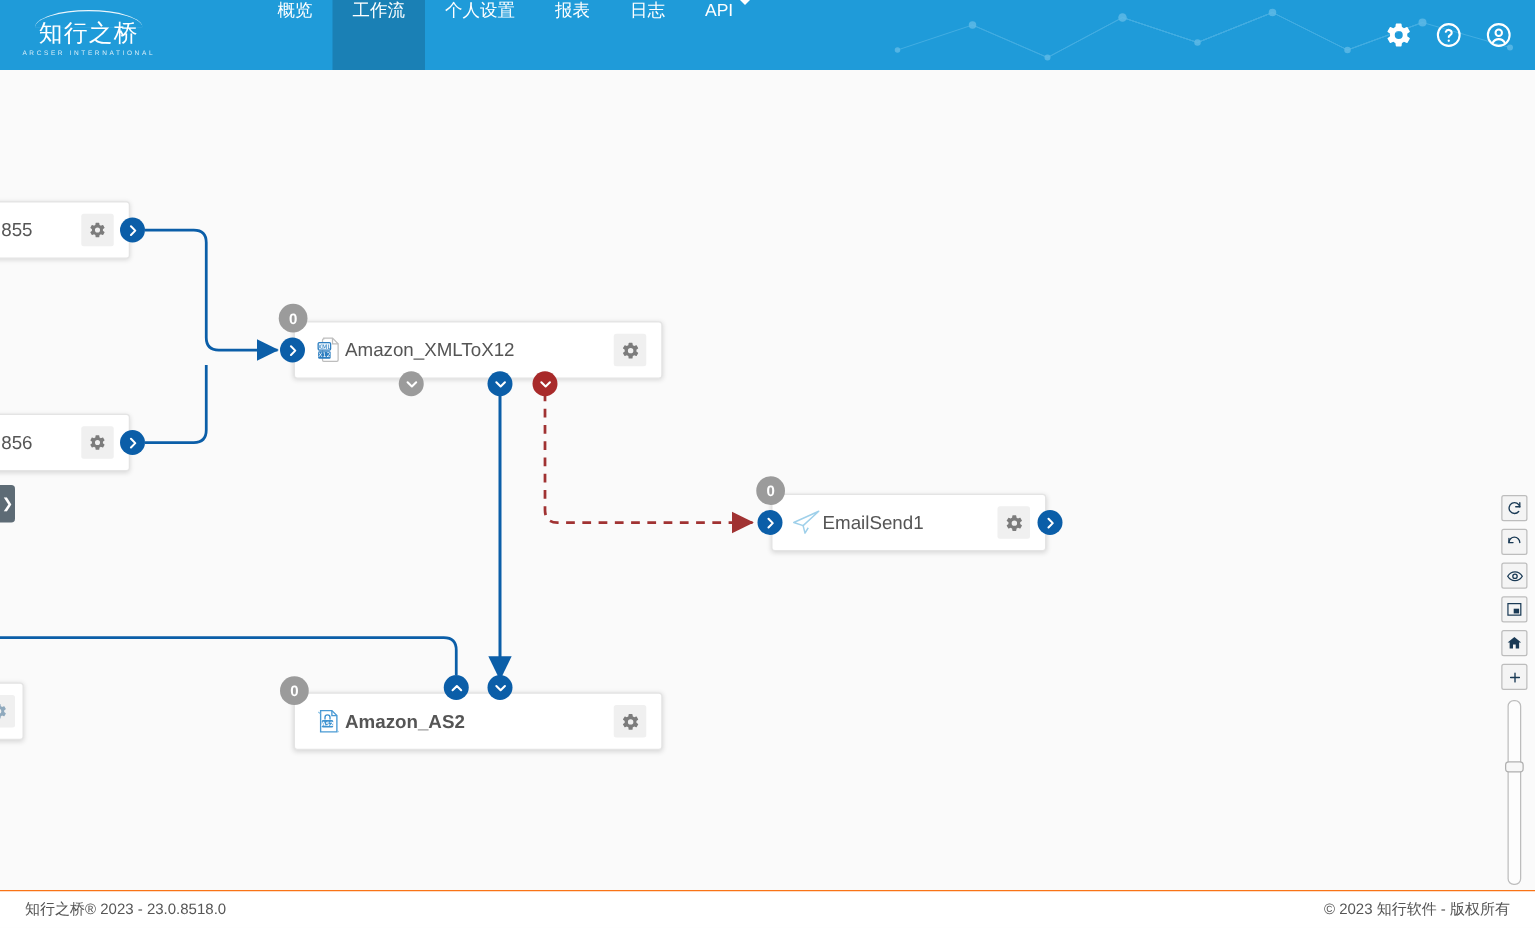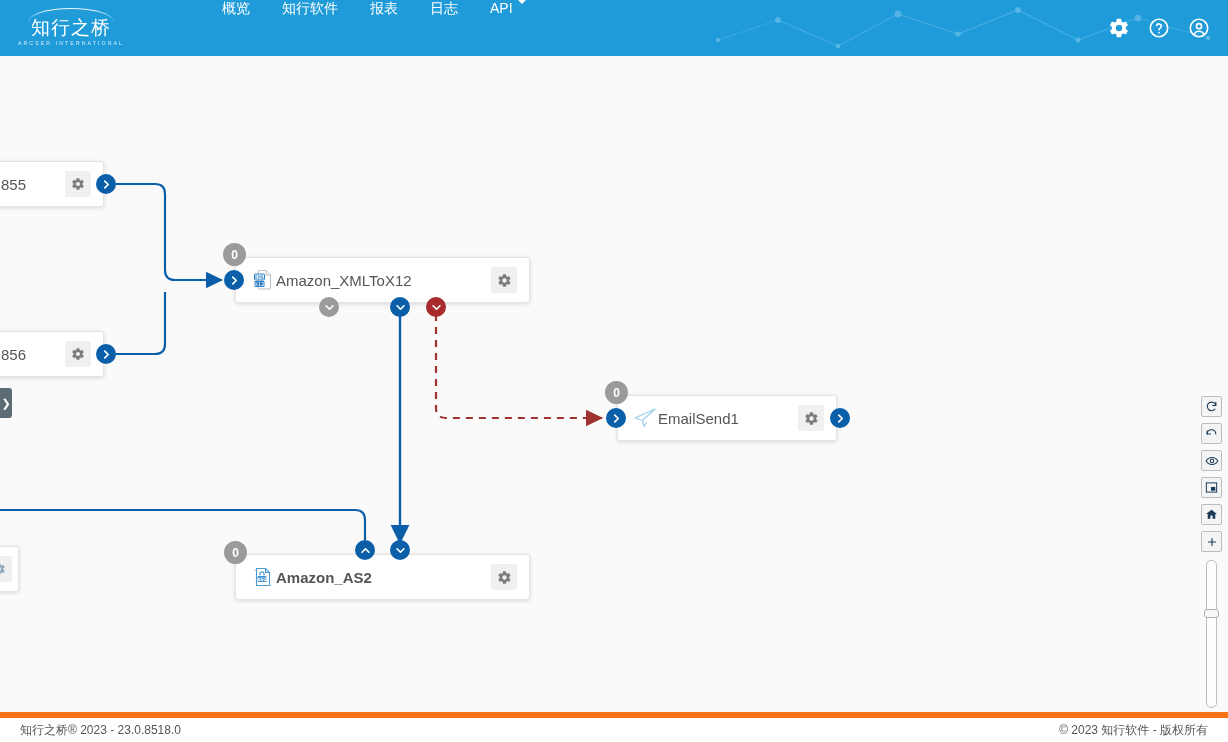--- a/index.html
+++ b/index.html
@@ -143,21 +143,21 @@
     background: #fdfdfd; position: relative; cursor: pointer; margin: 2px 0;
   }
   .zoom-thumb {
     position: absolute; left: -3px; top: 48px; width: 15px; height: 9px;
     border: 1px solid #b0b0b0; border-radius: 3px; background: #f7f7f7; cursor: grab;
   }
 
   
   .footer {
     position: absolute; left: 0; bottom: 0; width: 1228px; height: 30px;
-    background: #fff; border-top: 6px solid #f97316;
+    background: #fff; border-top: 1px solid #f97316;
     display: flex; align-items: center; justify-content: space-between;
     padding: 0 20px; font-size: 12px; color: #555;
   }
 </style>
 </head>
 <body>
 
 <div id="app">
 
   <div class="header">
@@ -184,22 +184,25 @@
     <div class="logo">
       <div class="logo-arc"></div>
       <div class="logo-main">知行之桥</div>
       <div class="logo-sub">ARCSER INTERNATIONAL</div>
     </div>
 
     <div class="nav">
       <div class="nav-item">
         <span>概览</span>
       </div>
+      <div class="nav-item active">
+        <span>工作流</span>
+      </div>
       <div class="nav-item">
-        <span>知行软件</span>
+        <span>个人设置</span>
       </div>
       <div class="nav-item">
         <span>报表</span>
       </div>
       <div class="nav-item">
         <span>日志</span>
       </div>
       <div class="nav-item">
         <span>API</span>
         <span class="nav-caret"></span>

